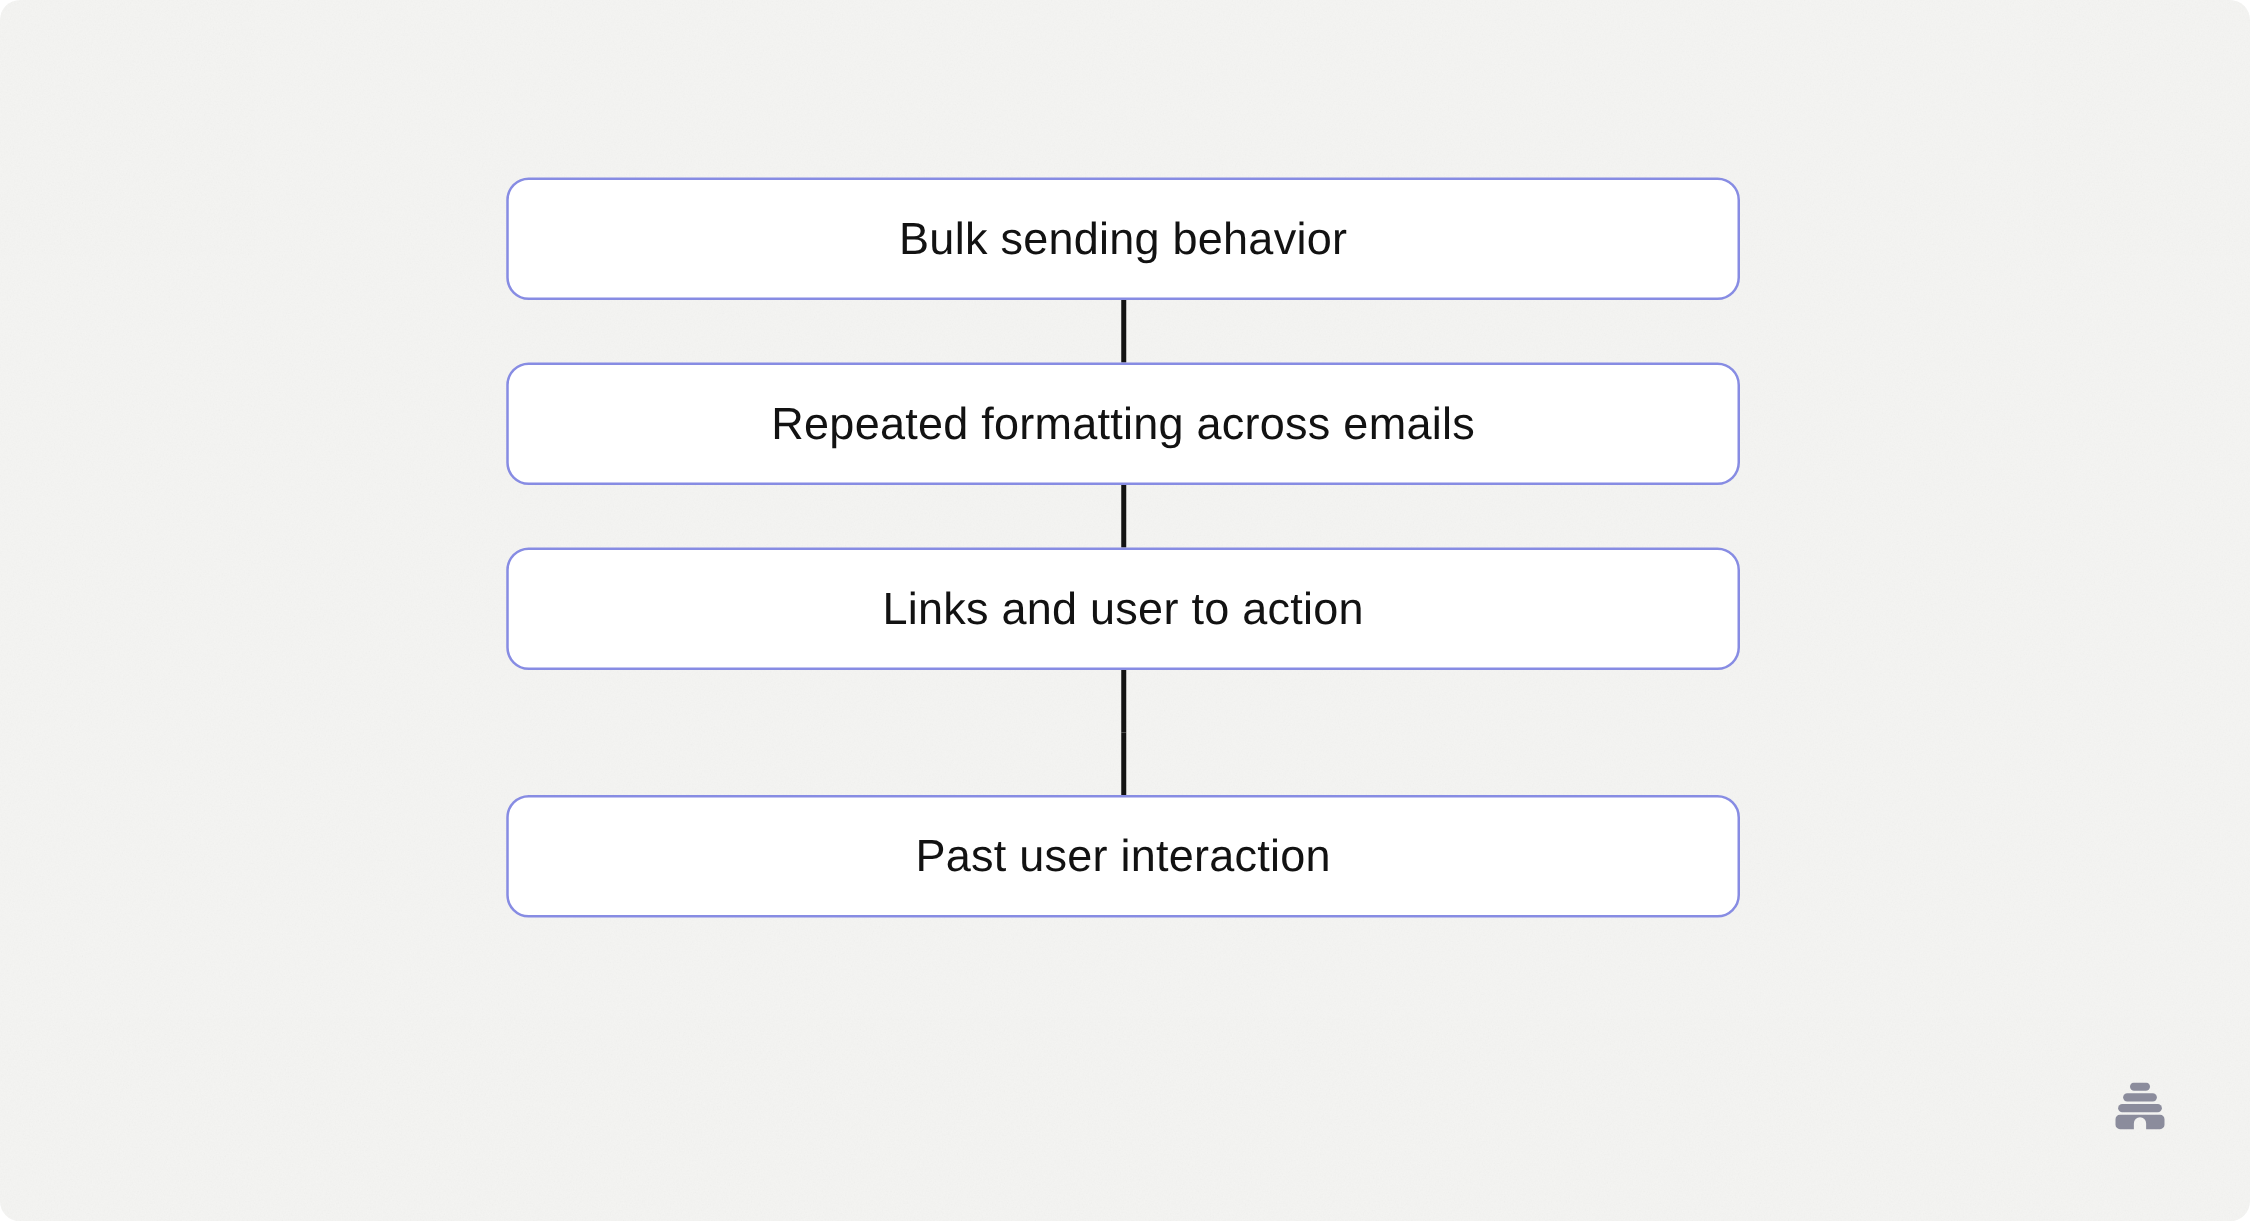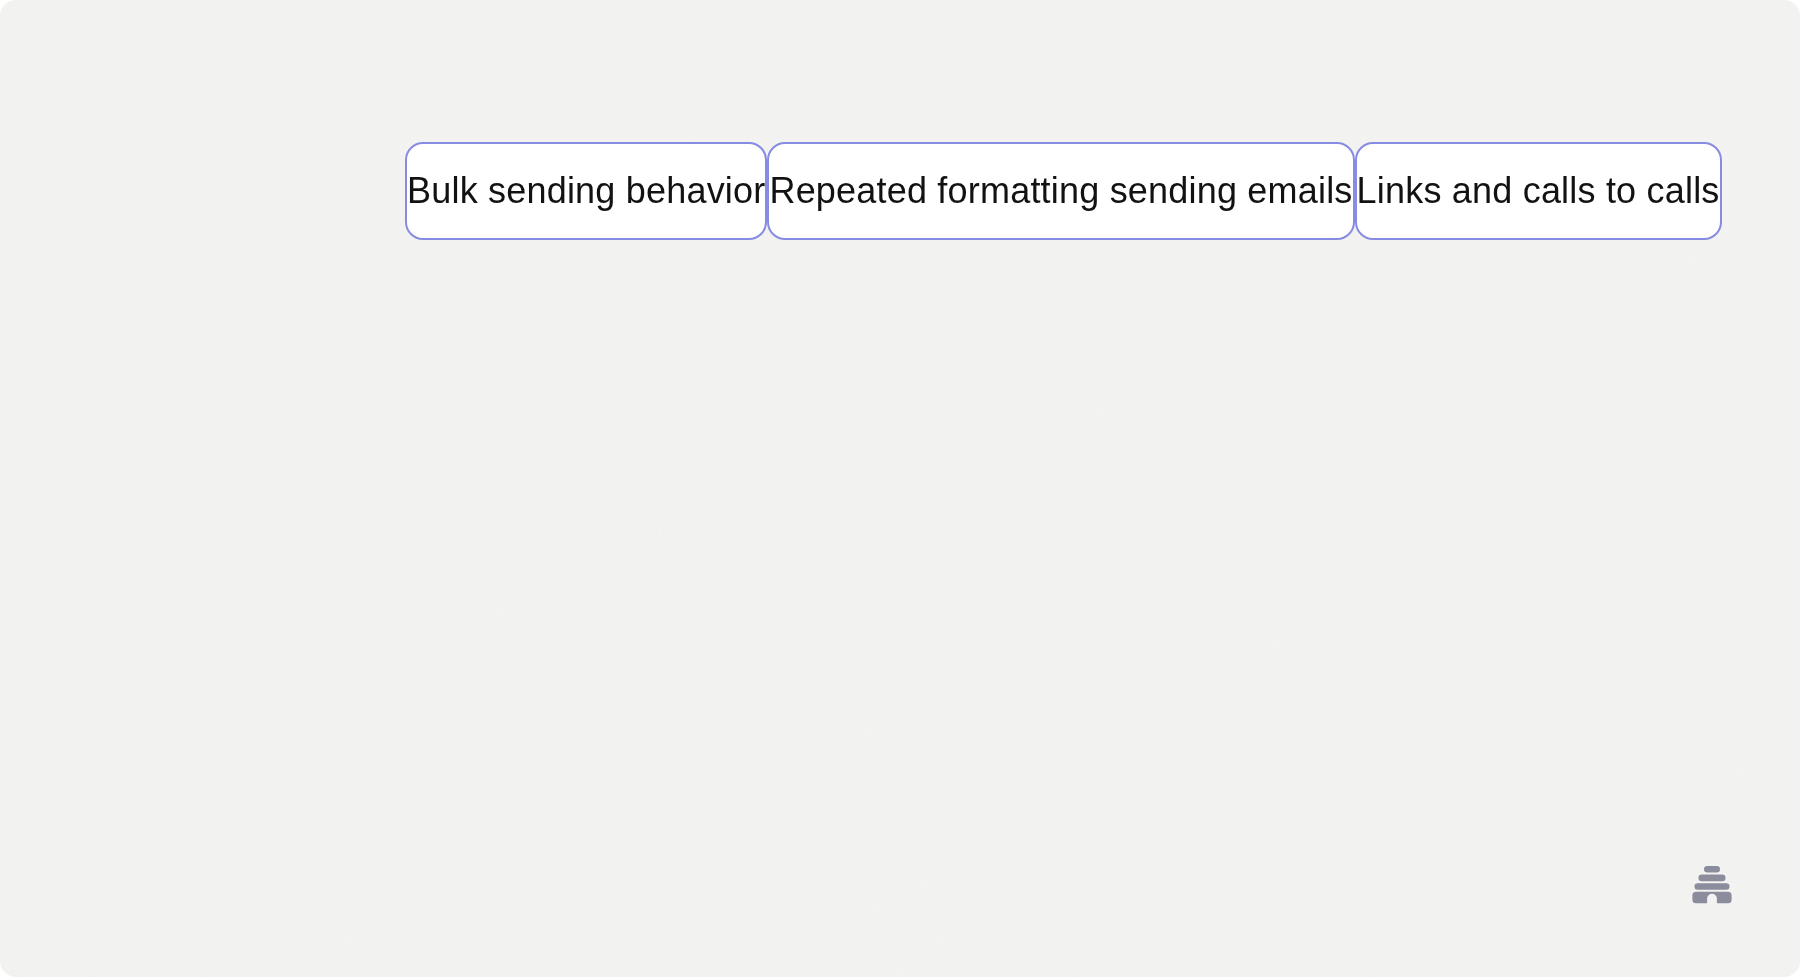--- a/index.html
+++ b/index.html
@@ -23,20 +23,21 @@
     position: absolute;
     inset: 0;
     pointer-events: none;
   }
   .flow-stack {
     position: absolute;
     left: 405px;
     top: 142px;
     width: 987px;
     display: flex;
+    flex-direction: column;
     align-items: stretch;
   }
   .flow-box {
     box-sizing: border-box;
     height: 98px;
     background: #ffffff;
     border: 2px solid #878ce3;
     border-radius: 18px;
     display: flex;
     align-items: center;
@@ -79,31 +80,34 @@
   </svg>
 
   <div class="flow-stack">
 
     <div class="flow-box">
       <span class="label">Bulk sending behavior</span>
     </div>
     <div class="flow-connector"></div>
 
     <div class="flow-box">
-      <span class="label">Repeated formatting sending emails</span>
+      <span class="label">Repeated formatting across emails</span>
     </div>
     <div class="flow-connector"></div>
 
     <div class="flow-box">
-      <span class="label">Links and calls to calls</span>
+      <span class="label">Links and user to action</span>
     </div>
     <div class="flow-connector"></div>
 
     <div class="flow-connector"></div>
 
+    <div class="flow-box">
+      <span class="label">Past user interaction</span>
+    </div>
 
   </div>
 
   <svg class="brand-logo" viewBox="0 0 40 38" aria-hidden="true">
     <g fill="#8b8c9c">
       <rect x="12" y="0" width="16" height="6.6" rx="3.3"></rect>
       <rect x="6.5" y="8.6" width="27" height="6.6" rx="3.3"></rect>
       <rect x="2.5" y="17.2" width="35" height="6.6" rx="3.3"></rect>
       <path d="M4,25.8 h32 a3.6,3.6 0 0 1 3.6,3.6 v4.3 a3.6,3.6 0 0 1 -3.6,3.6 h-11.1 v-4.6 a4.9,4.9 0 0 0 -9.8,0 v4.6 h-11.1 a3.6,3.6 0 0 1 -3.6,-3.6 v-4.3 a3.6,3.6 0 0 1 3.6,-3.6 z"></path>
     </g>

